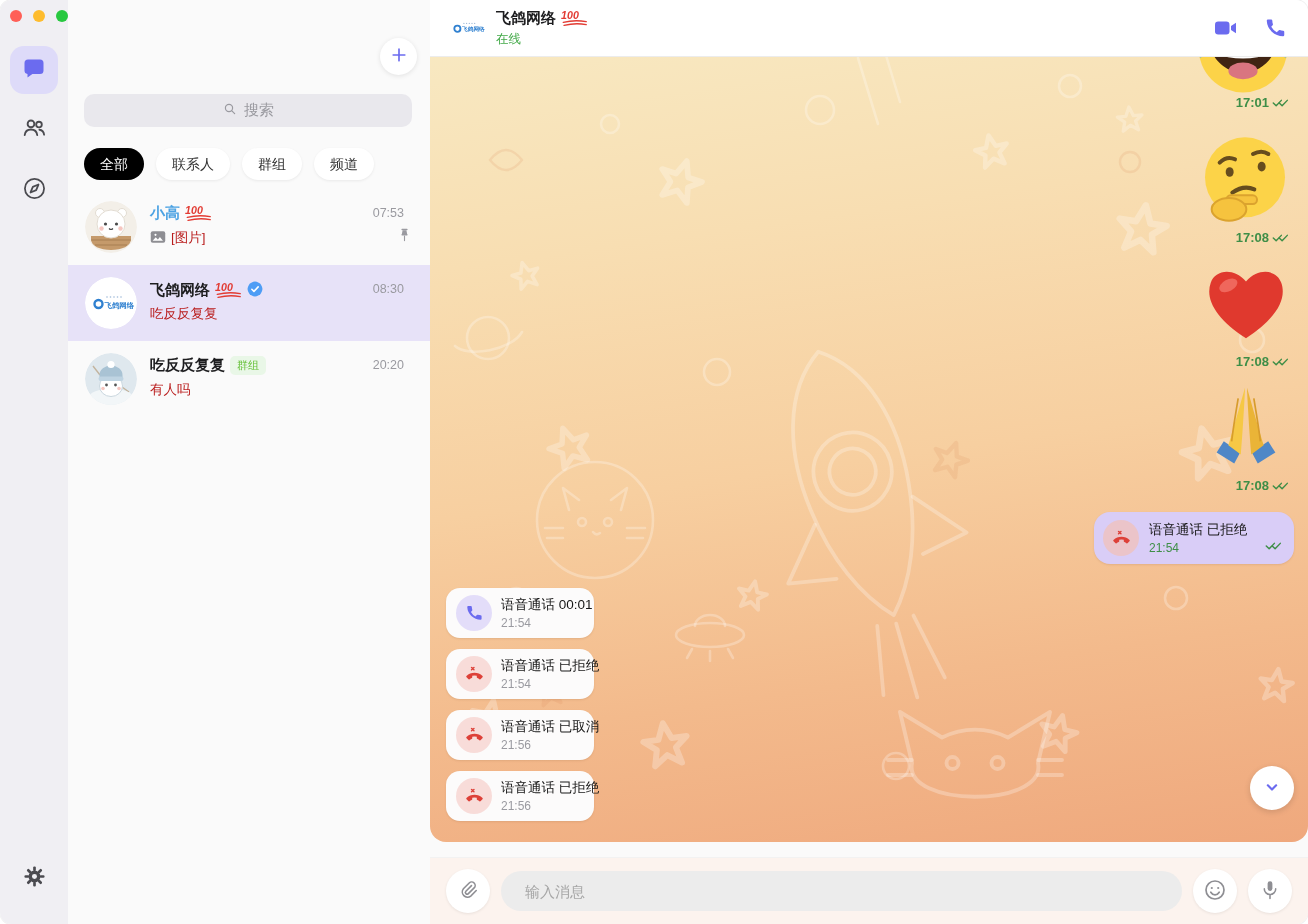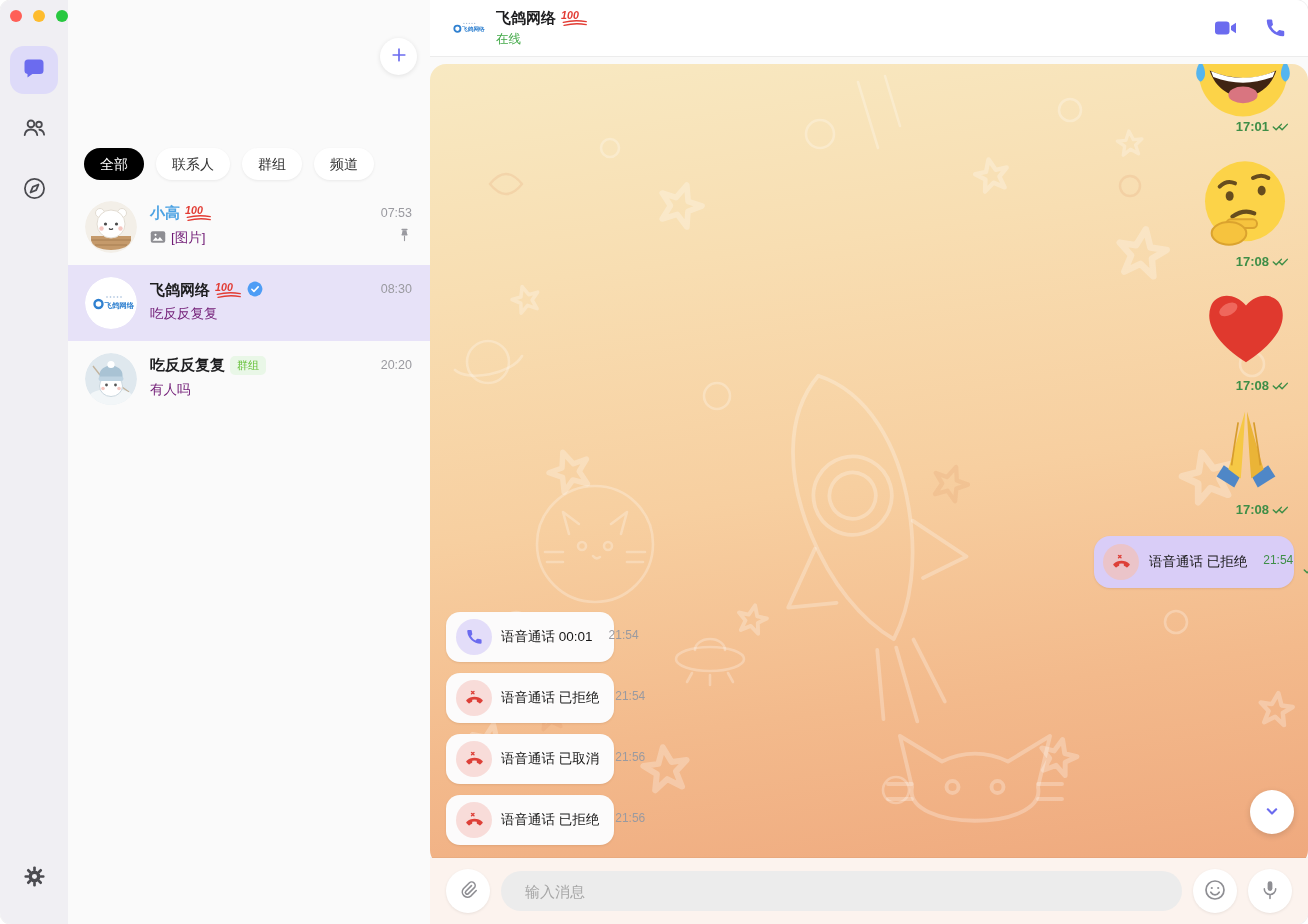--- a/index.html
+++ b/index.html
@@ -26,60 +26,60 @@
         box-shadow:0 1px 3px rgba(0,0,0,.07);cursor:pointer;white-space:nowrap;}
   .chip.active{background:#000000;color:#fff;box-shadow:none;}
   .rows{position:absolute;top:189px;left:0;right:0;}
   .row{position:relative;height:76px;cursor:pointer;}
   .row.selected{background:#e7e2f8;}
   .row .avatar{position:absolute;left:17px;top:12px;width:52px;height:52px;border-radius:50%;overflow:hidden;}
   .row .avatar svg{display:block;width:100%;height:100%;}
   .nameline{position:absolute;left:82px;top:15px;display:flex;align-items:center;gap:5px;
             font-size:15px;font-weight:600;color:#1d1d1f;}
   .name-blue{color:#4da3e3;}
-  .preview{position:absolute;left:82px;top:40px;font-size:13.5px;color:#701a75;display:flex;align-items:center;gap:5px;}
-  .row-time{position:absolute;right:18px;top:17px;font-size:12.5px;color:#9a9aa0;}
+  .preview{position:absolute;left:82px;top:40px;font-size:13.5px;color:#b91c1c;display:flex;align-items:center;gap:5px;}
+  .row-time{position:absolute;right:26px;top:17px;font-size:12.5px;color:#9a9aa0;}
   .row-pin{position:absolute;right:18px;top:38px;}
   .group-tag{font-size:11px;font-weight:400;color:#67c23a;background:#e9f7e7;border-radius:5px;padding:2px 7px;}
   .hundred{width:26px;height:17px;}
   
   .main{position:absolute;left:430px;top:0;right:0;bottom:0;}
   .chat-header{position:absolute;top:0;left:0;right:0;height:56px;background:#fff;border-bottom:1px solid #ececec;z-index:3;}
   .ch-avatar{position:absolute;left:17px;top:8px;width:40px;height:40px;border-radius:50%;overflow:hidden;cursor:pointer;}
   .ch-avatar svg{display:block;width:100%;height:100%;}
   .ch-titleline{position:absolute;left:66px;top:9px;display:flex;gap:5px;align-items:center;
                 font-size:15px;font-weight:700;color:#1d1d1f;}
   .ch-status{position:absolute;left:66px;top:31px;font-size:12.5px;color:#42a948;font-family:Liberation Serif, serif;}
   .ch-actions{position:absolute;right:22px;top:16px;display:flex;gap:26px;}
   .icon-btn{background:none;border:none;padding:0;cursor:pointer;display:flex;align-items:center;}
-  .canvas{position:absolute;top:64px;left:0;right:0;height:802px;overflow:hidden;
+  .canvas{position:absolute;top:40px;left:0;right:0;height:802px;overflow:hidden;
           background:linear-gradient(172deg,#f8e9c2 0%,#f8deb2 25%,#f7cfa0 52%,#f3ba8c 76%,#efa87d 100%);border-radius:16px;}
   .doodles{position:absolute;inset:0;width:100%;height:100%;}
   .sticker{position:absolute;cursor:pointer;}
   .sticker svg{display:block;width:100%;height:100%;}
   #stk-joy{right:15px;top:-42px;width:100px;height:100px;}
   #stk-think{right:15px;top:92px;width:96px;height:96px;}
   #stk-heart{right:15px;top:216px;width:94px;height:94px;}
   #stk-pray{right:15px;top:340px;width:94px;height:94px;}
   .msg-time{position:absolute;right:19px;display:flex;align-items:center;gap:3px;
             font-size:13px;font-weight:600;color:#3e8e47;}
   #t1{top:55px}#t2{top:190px}#t3{top:314px}#t4{top:438px}
   .checks{width:17px;height:11px;flex:0 0 auto;}
   .call-out{position:absolute;right:14px;top:472px;width:200px;height:52px;background:#d9cdf7;border-radius:16px;
             display:flex;align-items:center;padding:0 12px 0 9px;gap:10px;box-sizing:border-box;cursor:pointer;
             box-shadow:0 1px 2px rgba(150,100,60,.18);}
-  .call-in{position:absolute;left:16px;width:168px;height:50px;background:#fcfbfb;border-radius:14px;
+  .call-in{position:absolute;left:16px;width:148px;height:50px;background:#fcfbfb;border-radius:14px;
            display:flex;align-items:center;padding:0 10px;gap:9px;box-sizing:border-box;cursor:pointer;
            box-shadow:0 1px 2px rgba(150,100,60,.18);}
   #ci0{top:548px}#ci1{top:609px}#ci2{top:670px}#ci3{top:731px}
   .call-icon{width:36px;height:36px;border-radius:50%;display:flex;align-items:center;justify-content:center;flex:0 0 36px;}
   .call-icon.answered{background:#e3ddf9;}
   .call-icon.declined{background:#f8dcd9;}
   .call-out .call-icon.declined{background:#ebc4c9;}
-  .call-body{display:flex;flex-direction:row;gap:16px;}
+  .call-body{display:flex;flex-direction:column;gap:2px;}
   .call-title{font-size:13.5px;color:#161616;font-weight:500;white-space:nowrap;}
   .call-time{font-size:12px;color:#9a9aa0;}
   .call-out .call-time{color:#3e8e47;}
   .call-out .checks{margin-left:auto;margin-top:14px;}
   .fab{position:absolute;right:14px;top:726px;width:44px;height:44px;border-radius:50%;background:#fff;
        box-shadow:0 2px 6px rgba(0,0,0,.14);display:flex;align-items:center;justify-content:center;cursor:pointer;border:none;}
   .composer{position:absolute;left:0;right:0;bottom:0;height:66px;background:#fcf3ee;display:flex;align-items:center;
             padding:0 16px;gap:11px;box-sizing:border-box;box-shadow:0 -1px 0 rgba(0,0,0,.03);}
   .comp-btn{width:44px;height:44px;border-radius:50%;background:#fff;box-shadow:0 1px 3px rgba(0,0,0,.08);
             display:flex;align-items:center;justify-content:center;flex:0 0 44px;cursor:pointer;border:none;}
@@ -146,20 +146,29 @@
   </div>
 
   <div class="panel">
     <button class="add-btn">
       <span>
         <svg width="20" height="20" viewBox="0 0 24 24" fill="none" stroke="#6b6bef" stroke-width="2" stroke-linecap="round">
             <path d="M12 5v14M5 12h14"></path>
           </svg>
       </span>
     </button>
+    <div class="search-box">
+      <span>
+        <svg width="16" height="16" viewBox="0 0 24 24" fill="none" stroke="#9a9aa0" stroke-width="1.8" stroke-linecap="round">
+            <circle cx="10.5" cy="10.5" r="5.4"></circle>
+            <path d="M14.8 14.8l4.2 4.2"></path>
+          </svg>
+      </span>
+      <span>搜索</span>
+    </div>
     <div class="filters">
       <span class="chip active">全部</span>
       <span class="chip">联系人</span>
       <span class="chip">群组</span>
       <span class="chip">频道</span>
     </div>
 
     <div class="rows">
 
       <div class="row">

